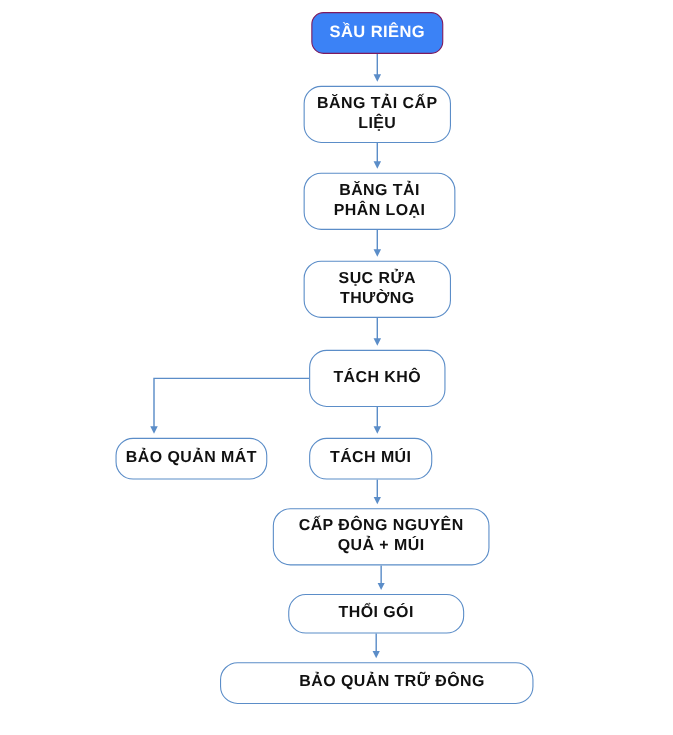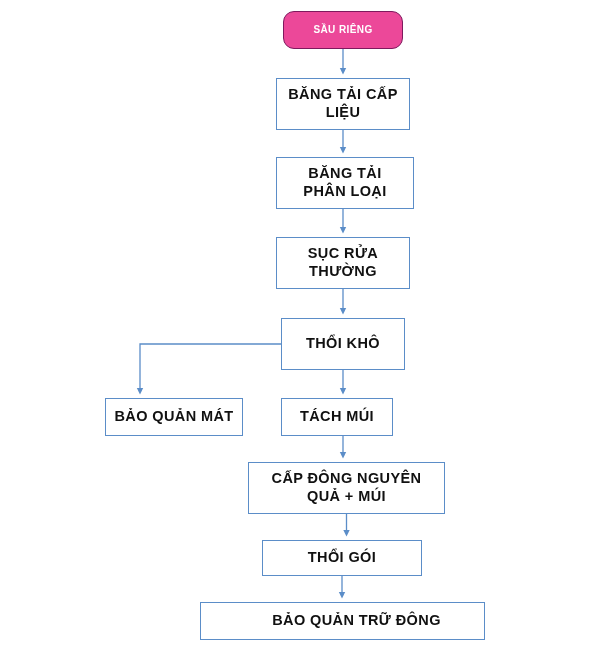--- a/index.html
+++ b/index.html
@@ -25,37 +25,37 @@
     height: 668px;
     pointer-events: none;
   }
   .node {
     position: absolute;
     box-sizing: border-box;
     display: flex;
     align-items: center;
     justify-content: center;
     text-align: center;
-    border-radius: 0;
+    border-radius: 16px;
     font-weight: bold;
     letter-spacing: 0.4px;
     line-height: 1.22;
     white-space: pre-line;
   }
   .node-process {
     border: 1.3px solid #5B8DC8;
     background: #ffffff;
     color: #111111;
     font-size: 14.5px;
   }
   .node-start {
     border: 1.3px solid #7E1A5E;
-    background: #ec4899;
+    background: #3b82f6;
     color: #ffffff;
-    font-size: 10px;
+    font-size: 15px;
     border-radius: 11px;
   }
 </style>
 </head>
 <body>
 
 <div id="flowchart-canvas">
 
   <svg id="edge-layer" viewBox="0 0 612 668" width="612" height="668" xmlns="http://www.w3.org/2000/svg">
     <defs>
@@ -77,21 +77,21 @@
   </svg>
 
   <div id="nodes-layer">
       <div class="node node-start" style="left: 283px; top: 11px; width: 120px; height: 38px;">SẦU RIÊNG</div>
       <div class="node node-process" style="left: 276px; top: 78px; width: 134px; height: 52px;">BĂNG TẢI CẤP
 LIỆU</div>
       <div class="node node-process" style="left: 276px; top: 157px; width: 138px; height: 52px;">BĂNG TẢI
 PHÂN LOẠI</div>
       <div class="node node-process" style="left: 276px; top: 237px; width: 134px; height: 52px;">SỤC RỬA
 THƯỜNG</div>
-      <div class="node node-process" style="left: 281px; top: 318px; width: 124px; height: 52px;">THỔI KHÔ</div>
+      <div class="node node-process" style="left: 281px; top: 318px; width: 124px; height: 52px;">TÁCH KHÔ</div>
       <div class="node node-process" style="left: 57px; top: 398px; width: 138px; height: 38px; margin-left: 48px;">BẢO QUẢN MÁT</div>
       <div class="node node-process" style="left: 281px; top: 398px; width: 112px; height: 38px;">TÁCH MÚI</div>
       <div class="node node-process" style="left: 248px; top: 462px; width: 197px; height: 52px;">CẤP ĐÔNG NGUYÊN
 QUẢ + MÚI</div>
       <div class="node node-process" style="left: 262px; top: 540px; width: 160px; height: 36px;">THỔI GÓI</div>
       <div class="node node-process" style="left: 200px; top: 602px; width: 285px; height: 38px; padding-left: 28px;">BẢO QUẢN TRỮ ĐÔNG</div>
     </div>
 
 </div>
 

